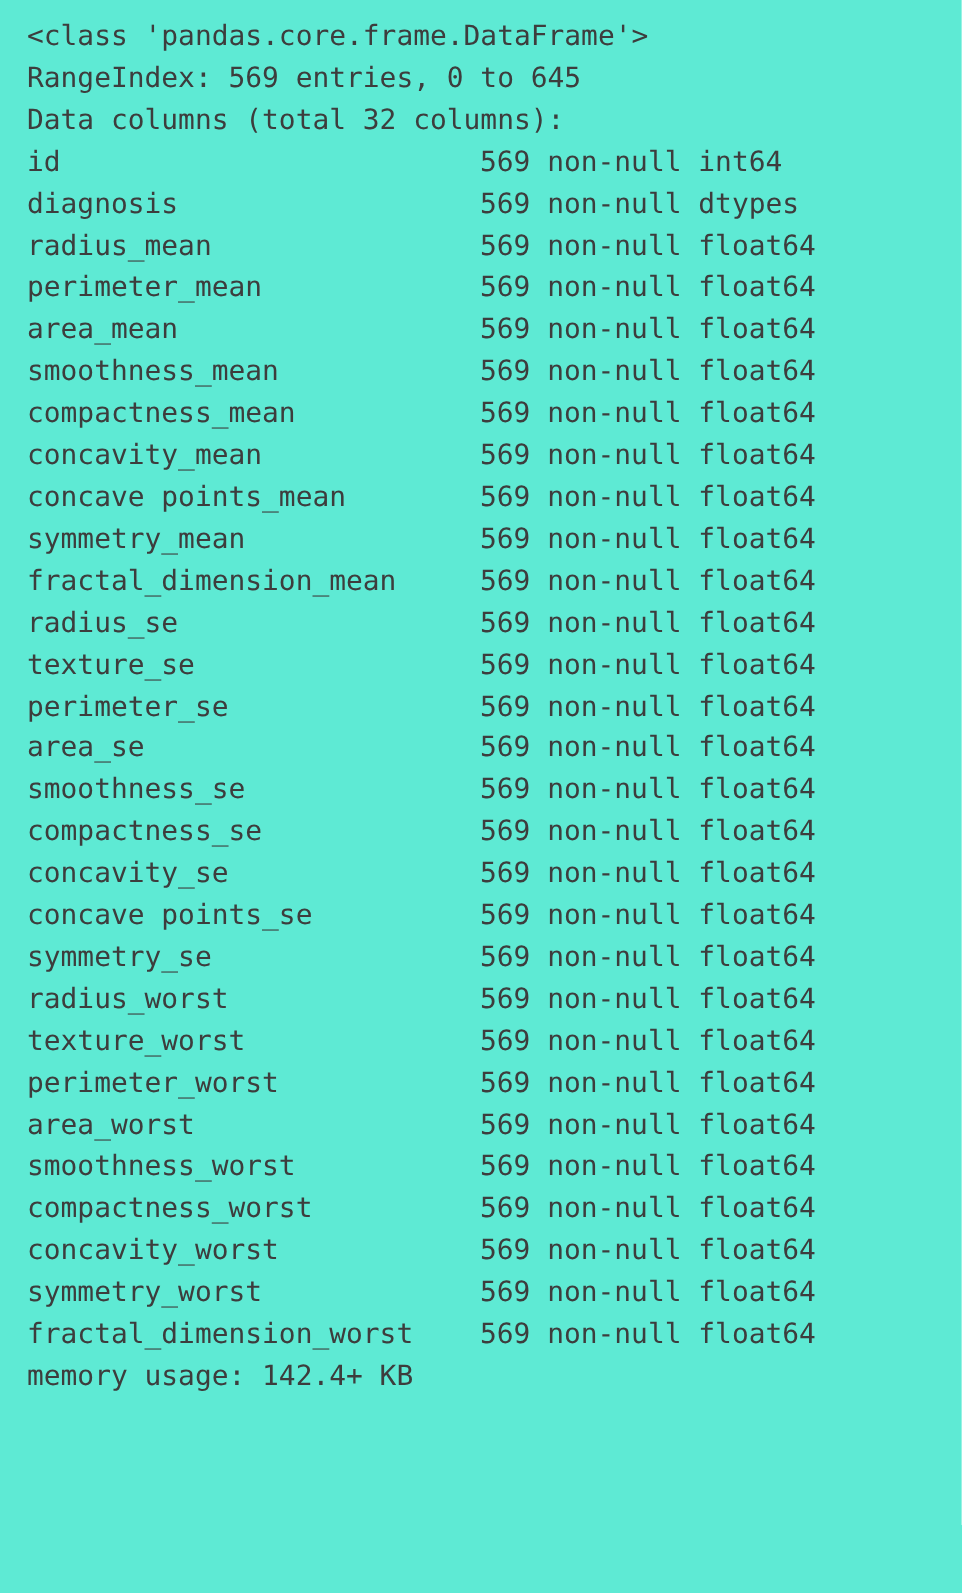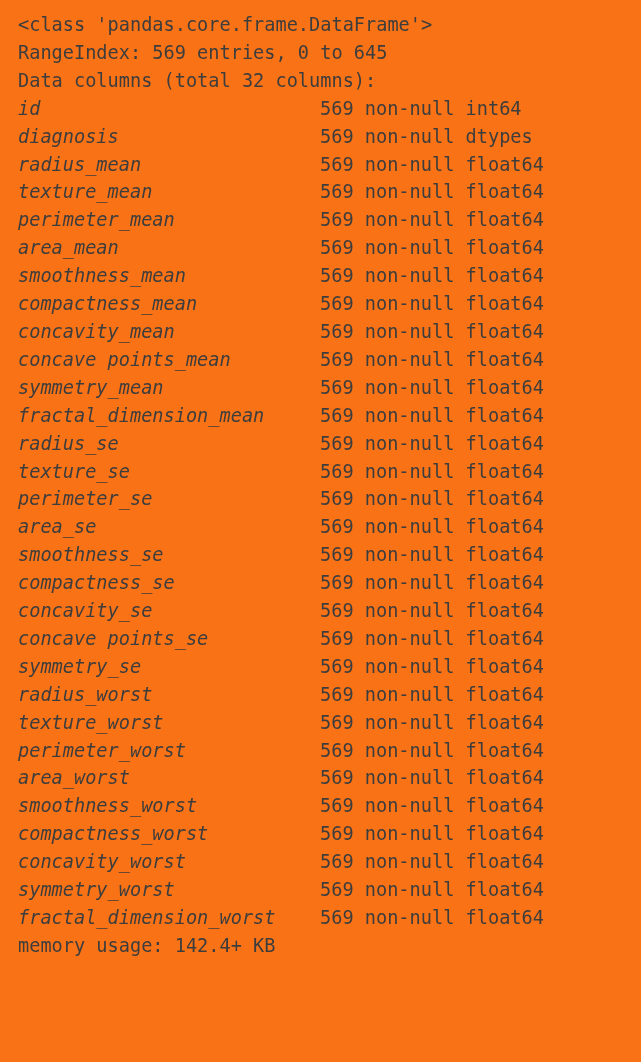--- a/index.html
+++ b/index.html
@@ -10,58 +10,56 @@
   body {
     width: 641px;
     height: 1062px;
     overflow: hidden;
     font-family: "DejaVu Sans Mono", "Liberation Mono", monospace;
   }
   #info-output {
     box-sizing: border-box;
     width: 641px;
     height: 1062px;
-    background: #f97316;
+    background: #5eead4;
     padding: 11px 0 0 18px;
   }
   .info-line {
     display: block;
     white-space: pre;
     font-family: "DejaVu Sans Mono", "Liberation Mono", monospace;
     font-size: 18.6px;
     line-height: 27.9px;
     color: #3d3d3d;
     letter-spacing: 0px;
     -webkit-font-smoothing: antialiased;
   }
   .col-name {
     display: inline-block;
     width: 302px;
     white-space: pre;
-    font-style: italic;
   }
   .col-detail {
     display: inline;
     white-space: pre;
   }
 </style>
 </head>
 <body>
 
 <div id="info-output">
 
   <span class="info-line">&lt;class 'pandas.core.frame.DataFrame'&gt;</span>
   <span class="info-line">RangeIndex: 569 entries, 0 to 645</span>
   <span class="info-line">Data columns (total 32 columns):</span>
 
   <div id="column-rows">
       <span class="info-line"><span class="col-name">id</span><span class="col-detail"><span>569 non-null</span> <span>int64</span></span></span>
       <span class="info-line"><span class="col-name">diagnosis</span><span class="col-detail"><span>569 non-null</span> <span>dtypes</span></span></span>
       <span class="info-line"><span class="col-name">radius_mean</span><span class="col-detail"><span>569 non-null</span> <span>float64</span></span></span>
-      <span class="info-line"><span class="col-name">texture_mean</span><span class="col-detail"><span>569 non-null</span> <span>float64</span></span></span>
       <span class="info-line"><span class="col-name">perimeter_mean</span><span class="col-detail"><span>569 non-null</span> <span>float64</span></span></span>
       <span class="info-line"><span class="col-name">area_mean</span><span class="col-detail"><span>569 non-null</span> <span>float64</span></span></span>
       <span class="info-line"><span class="col-name">smoothness_mean</span><span class="col-detail"><span>569 non-null</span> <span>float64</span></span></span>
       <span class="info-line"><span class="col-name">compactness_mean</span><span class="col-detail"><span>569 non-null</span> <span>float64</span></span></span>
       <span class="info-line"><span class="col-name">concavity_mean</span><span class="col-detail"><span>569 non-null</span> <span>float64</span></span></span>
       <span class="info-line"><span class="col-name">concave points_mean</span><span class="col-detail"><span>569 non-null</span> <span>float64</span></span></span>
       <span class="info-line"><span class="col-name">symmetry_mean</span><span class="col-detail"><span>569 non-null</span> <span>float64</span></span></span>
       <span class="info-line"><span class="col-name">fractal_dimension_mean</span><span class="col-detail"><span>569 non-null</span> <span>float64</span></span></span>
       <span class="info-line"><span class="col-name">radius_se</span><span class="col-detail"><span>569 non-null</span> <span>float64</span></span></span>
       <span class="info-line"><span class="col-name">texture_se</span><span class="col-detail"><span>569 non-null</span> <span>float64</span></span></span>

